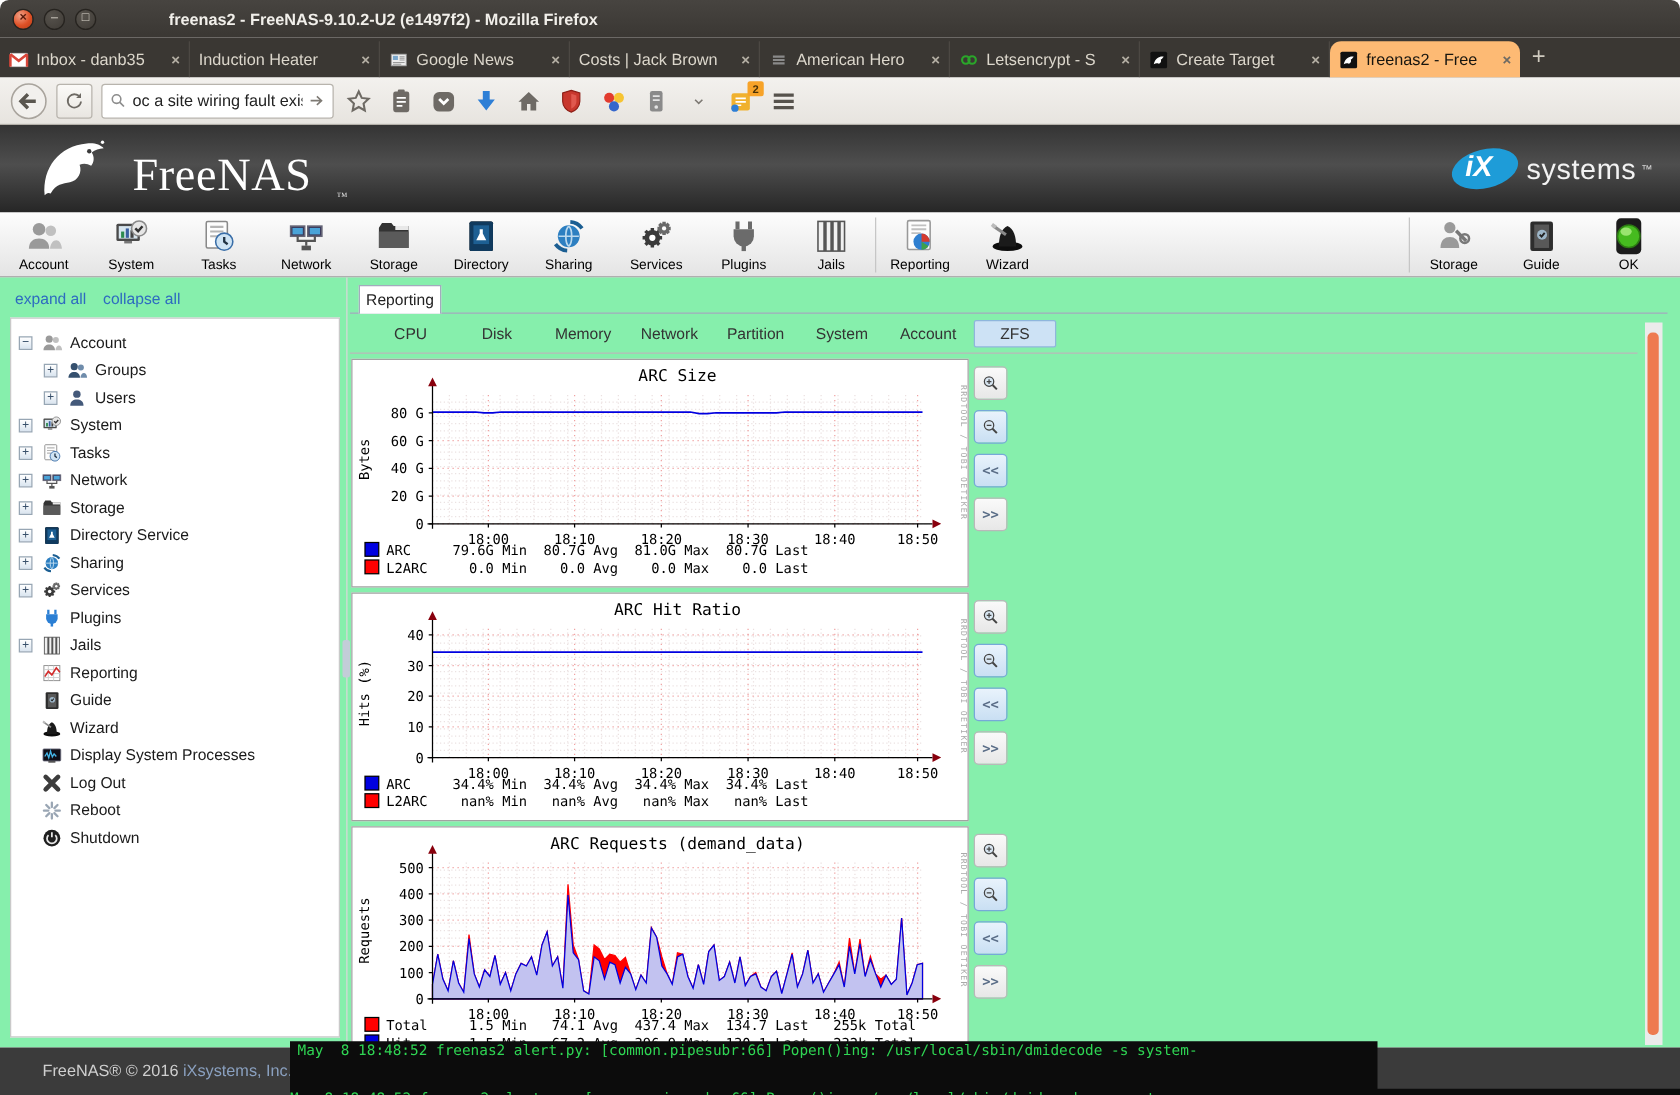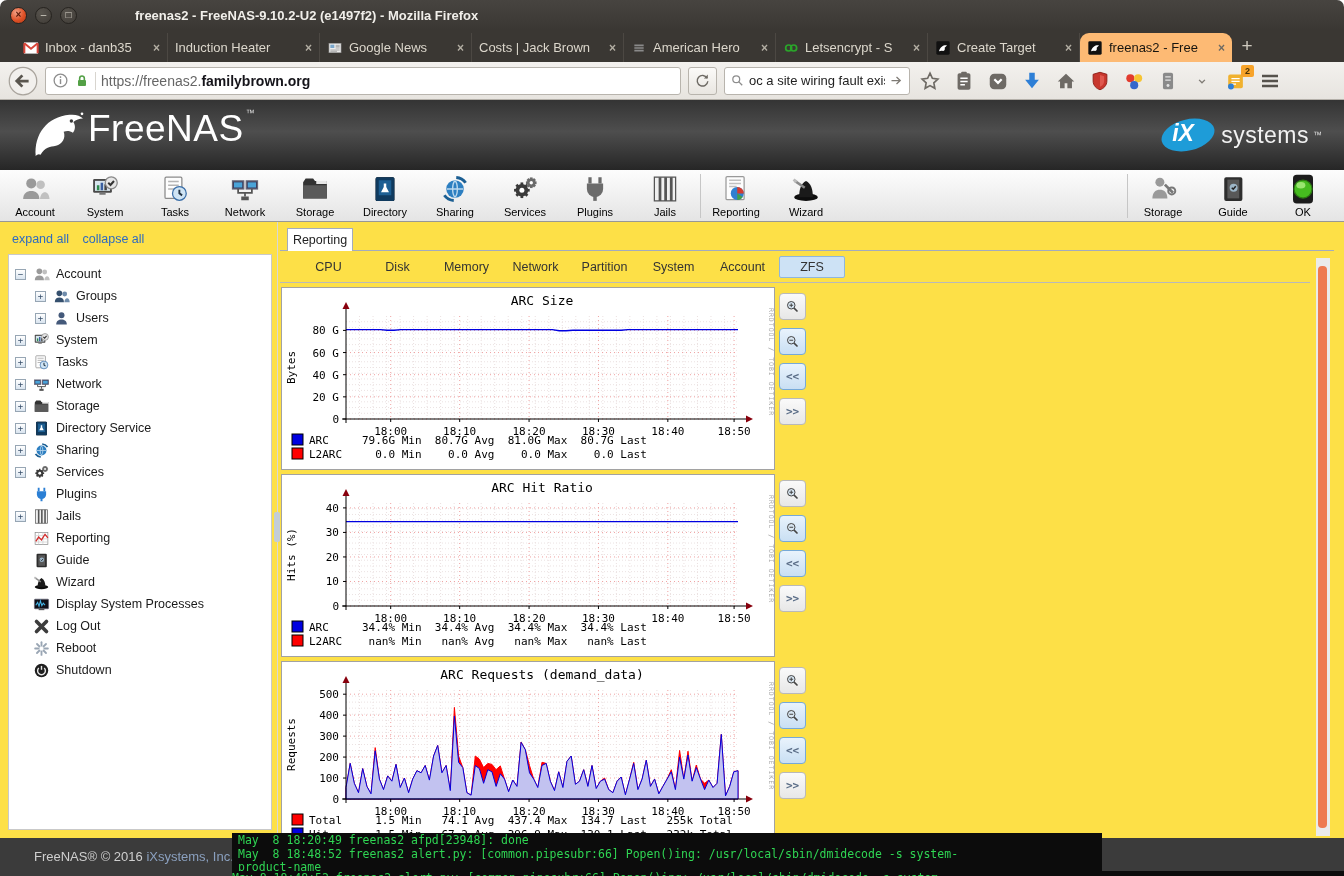--- a/index.html
+++ b/index.html
@@ -14,21 +14,21 @@
   .winbtns { display:flex; gap:8px; margin-left:10px; }
   .winbtn { width:17px; height:17px; border-radius:50%; border:1px solid #26231f;
     display:flex; align-items:center; justify-content:center; font-size:10px; line-height:1;
     color:#d8d3c9; background:radial-gradient(circle at 35% 30%, #57534d, #3f3b36); }
   .winbtn.close { background:radial-gradient(circle at 35% 30%, #f2a287, #de5026 55%, #b23c17);
     color:#58190a; font-weight:bold; }
   .wtitle { color:#f1efea; font-weight:bold; font-size:13px; margin-left:58px; }
 
   
   .tabbar { position:absolute; left:0; top:30px; width:100%; height:32px; background:#3a3733;
-    display:flex; align-items:flex-end; padding-left:16px; }
+    display:flex; align-items:flex-end; }
   .tab { width:152px; height:29px; display:flex; align-items:center; gap:6px;
     padding:0 7px; font-size:13px; color:#dcd7cc; border-right:1px solid #4c4843;
     overflow:hidden; white-space:nowrap; }
   .tab .favicon { width:16px; height:16px; flex:0 0 16px; }
   .tab .tlabel { flex:1; overflow:hidden; text-overflow:clip; white-space:nowrap; }
   .tab .tclose { color:#b3aea3; font-size:12px; font-weight:bold; padding-left:4px; }
   .tab.active { background:#fdba74; color:#17150f; border-radius:9px 9px 0 0; border-right:none; }
   .tab.active .tclose { color:#6e6a63; }
   .newtab { width:30px; height:26px; color:#cfcabf; font-size:19px; text-align:center;
     line-height:24px; margin-bottom:2px; }
@@ -49,21 +49,21 @@
     border-radius:3px; display:flex; align-items:center; padding:0 5px; gap:4px; }
   .searchbox .sval { flex:1; font-size:13px; color:#222; white-space:nowrap; overflow:hidden; }
   .ticonbtn { width:26px; height:26px; display:flex; align-items:center; justify-content:center; position:relative; }
   .badge { position:absolute; top:-3px; right:-5px; background:#f7a329; color:#4a3206;
     font-size:9px; font-weight:bold; padding:1px 4px; border-radius:2px; }
 
   
   .banner { position:absolute; left:0; top:100px; width:100%; height:70px;
     background:linear-gradient(#343434, #4e4e4e 45%, #262626);
     display:flex; align-items:center; }
-  .brand { display:flex; align-items:flex-start; margin-left:24px; gap:2px; }
+  .brand { display:flex; align-items:flex-end; margin-left:24px; gap:20px;font-family:Liberation Serif, serif; }
   .brandname { color:#fff; font-size:37px; font-weight:300; letter-spacing:.5px; }
   .tm { color:#ddd; font-size:9px; vertical-align:super; }
   .partner { margin-left:auto; margin-right:22px; display:flex; align-items:center; gap:4px; }
   .ixellipse { position:relative; width:58px; height:40px; }
   .ixellipse .ell { position:absolute; inset:0; }
   .ixellipse .ixtxt { position:absolute; left:13px; top:5px; color:#fff; font-style:italic;
     font-weight:bold; font-size:23px; }
   .partner .sysname { color:#f2f2f2; font-size:23px; font-weight:300; letter-spacing:.5px; }
 
   
@@ -71,21 +71,21 @@
     background:linear-gradient(#fdfdfd,#e4e4e4); border-bottom:1px solid #979797;
     display:flex; align-items:center; padding-right:6px; }
   .navitem { width:70px; height:50px; display:flex; flex-direction:column; align-items:center;
     justify-content:flex-start; padding-top:3px; }
   .navitem .nicon { height:31px; display:flex; align-items:center; justify-content:center; }
   .navitem .nlabel { font-size:11px; color:#000; margin-top:1px; }
   .tbsep { width:1px; height:44px; background:#c6c6c6; }
   .tbspacer { flex:1; }
 
   
-  .main { position:absolute; left:0; top:222px; width:100%; height:616px; background:#fde047;text-decoration:underline; }
+  .main { position:absolute; left:0; top:222px; width:100%; height:616px; background:#86efac;text-decoration:underline; }
   .sidelinks { position:absolute; left:12px; top:10px; font-size:12.5px; color:#2e6bc0; }
   .sidelinks span { margin-right:10px; }
   .treebox { position:absolute; left:8px; top:32px; width:264px; height:576px;
     border:1px solid #c9c9c9; background:#fff; overflow:hidden; }
   .trow { height:22px; display:flex; align-items:center; gap:6px; padding-left:6px;
     font-size:12.5px; color:#1a1a1a; }
   .trow.lvl1 { padding-left:26px; }
   .exp { width:11px; height:11px; flex:0 0 11px; border:1px solid #97a6b4;
     background:linear-gradient(#ffffff,#d9e4ef); font-size:9px; line-height:9px;
     text-align:center; color:#39506b; font-family:"DejaVu Sans Mono",monospace; }
@@ -225,37 +225,20 @@
     <div class="newtab">+</div>
   </div>
 
   <div class="navbar">
     <div class="backbtn" id="backbtn">
         <svg width="30" height="30" viewBox="0 0 24 24">
           <circle cx="12" cy="12" r="11" fill="#f2f0ed" stroke="#a9a49d"></circle>
           <path d="M16.5 12H8M11.5 7.5L7 12l4.5 4.5" stroke="#5a564f" stroke-width="2.2" fill="none"></path>
         </svg>
       </div>
-    <div class="urlbar">
-      <span id="infoicon">
-          <svg width="17" height="17" viewBox="0 0 24 24">
-            <circle cx="12" cy="12" r="9" fill="none" stroke="#8d8d8d" stroke-width="1.8"></circle>
-            <rect x="11" y="10" width="2" height="7" fill="#8d8d8d"></rect>
-            <rect x="11" y="6" width="2" height="2.4" fill="#8d8d8d"></rect>
-          </svg>
-        </span>
-      <span id="lockicon">
-          <svg width="16" height="16" viewBox="0 0 24 24">
-            <rect x="6" y="10.5" width="12" height="9" rx="1.5" fill="#53a046"></rect>
-            <path d="M8.5 10.5V8a3.5 3.5 0 017 0v2.5" fill="none" stroke="#53a046" stroke-width="2.4"></path>
-          </svg>
-        </span>
-      <span class="urlsep"></span>
-      <span class="urltext"><span>https://freenas2.</span><b>familybrown.org</b></span>
-    </div>
     <div class="sqbtn" id="reloadbtn">
         <svg width="17" height="17" viewBox="0 0 24 24">
           <path d="M18.5 8.5A7.5 7.5 0 1019.5 13" fill="none" stroke="#6e6a64" stroke-width="2"></path>
           <path d="M19.5 3.5v5.5H14z" fill="#6e6a64"></path>
         </svg>
       </div>
     <div class="searchbox">
       <span id="searchicon">
           <svg width="15" height="15" viewBox="0 0 24 24">
             <circle cx="10" cy="10" r="5.5" fill="none" stroke="#8d8d8d" stroke-width="2"></circle>
@@ -1270,19 +1253,17 @@
       <div class="vscroll">
         <div class="thumb"></div>
       </div>
     </div>
   </div>
 
   <div class="footer">
     <div class="copyright"><span>FreeNAS® © 2016 </span><span class="co">iXsystems, Inc.</span></div>
   </div>
   <div class="console" id="consolebox">
-      <div>May  8 18:20:49 freenas2 afpd[23948]: done</div>
       <div>May  8 18:48:52 freenas2 alert.py: [common.pipesubr:66] Popen()ing: /usr/local/sbin/dmidecode -s system-</div>
-      <div>product-name</div>
     </div>
   <div class="console-clip" id="consoleclip">May  8 18:48:52 freenas2 alert.py: [common.pipesubr:66] Popen()ing: /usr/local/sbin/dmidecode -s system-</div>
 
 </div>
 
 </body></html>

